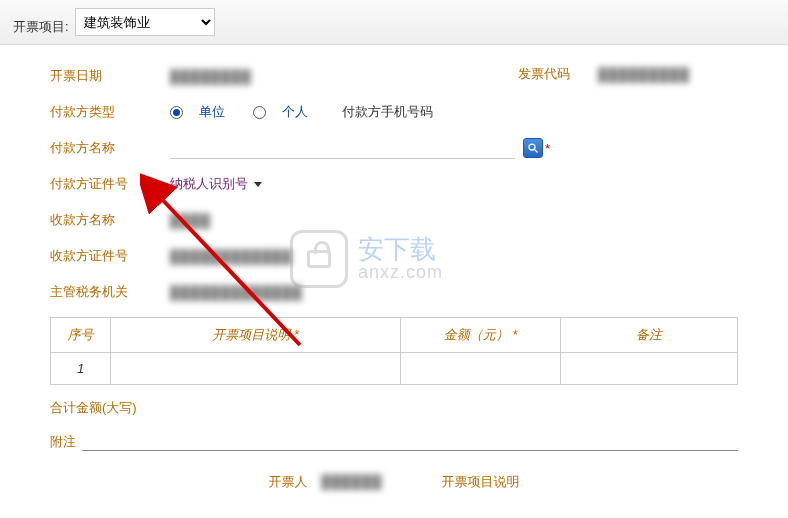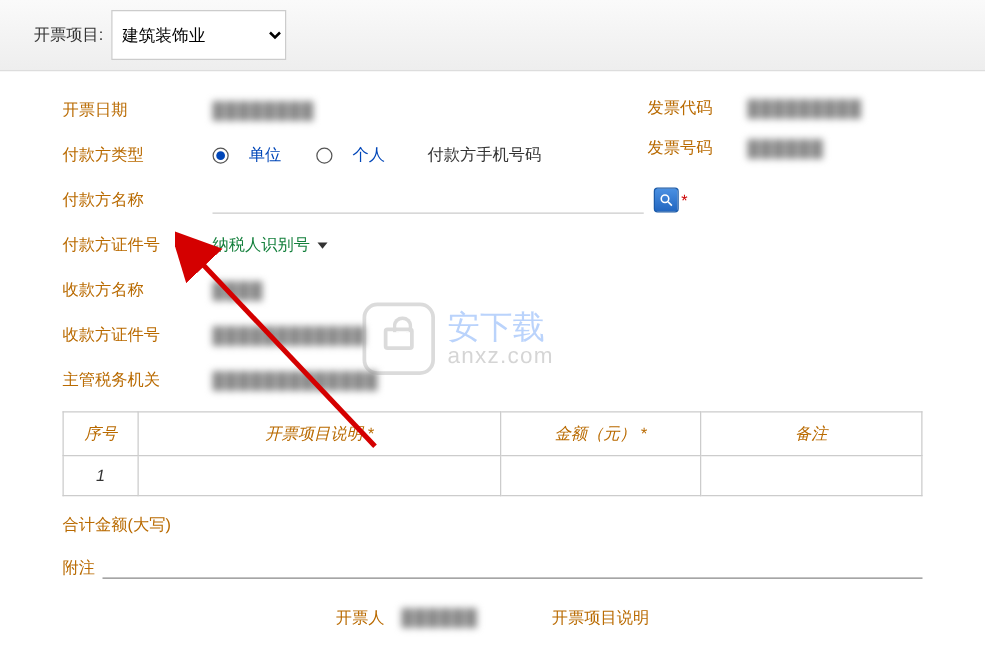--- a/index.html
+++ b/index.html
@@ -1,20 +1,20 @@
 <!DOCTYPE html>
 <html><head>
   <meta charset="utf-8">
   <style>
     * { margin: 0; padding: 0; box-sizing: border-box; }
     body { font-family: "Microsoft YaHei", Arial, sans-serif; font-size: 13px; color: #333; background: #fff; width: 788px; }
     
-    .top-bar { background: linear-gradient(#fafafa, #eeeeee); border-bottom: 1px solid #ddd; padding: 8px 27px; display: flex; align-items: center; }
+    .top-bar { background: linear-gradient(#fafafa, #eeeeee); border-bottom: 1px solid #ddd; padding: 8px 13px; display: flex; align-items: flex-end; }
     .top-bar label { margin-right: 6px; }
-    .top-bar select { height: 40px; min-width: 140px; border: 1px solid #ccc; padding: 0 4px; background: #fff; }
+    .top-bar select { height: 28px; min-width: 140px; border: 1px solid #ccc; padding: 0 4px; background: #fff; }
     
     .form-area { padding: 20px 50px 10px 50px; position: relative; }
     
     .row { display: flex; align-items: center; margin-bottom: 14px; min-height: 22px; }
     .lbl { color: #b96a00; width: 120px; }
     .val { color: #333; }
     .blur { filter: blur(3px); color: #888; letter-spacing: 1px; }
     
     .right-col { position: absolute; right: 50px; top: 20px; width: 220px; }
     .right-row { display: flex; margin-bottom: 14px; align-items: center; }
@@ -26,21 +26,21 @@
     .radio-circle.checked::after { content: ""; width: 7px; height: 7px; background: #0046b8; border-radius: 50%; }
     
     .phone-label { margin-left: 34px; color: #333; }
     
     .name-input-wrap { flex: 1; display: flex; align-items: center; max-width: 380px; }
     .name-input { flex: 1; height: 22px; border: none; border-bottom: 1px solid #ccc; }
     .search-btn { background: linear-gradient(#4a90e2, #2266c0); border: 1px solid #1a5aa8; width: 20px; height: 20px; border-radius: 3px; display: inline-flex; align-items: center; justify-content: center; cursor: pointer; margin-left: 8px; }
     .search-btn svg { width: 12px; height: 12px; }
     .req { color: #c00; margin-left: 2px; }
     
-    .cert-select { display: inline-flex; align-items: center; color: #15803d; cursor: pointer; padding-right: 18px; position: relative; }
+    .cert-select { display: inline-flex; align-items: center; color: #701a75; cursor: pointer; padding-right: 18px; position: relative; }
     .cert-select::after { content: ""; position: absolute; right: 4px; top: 7px; border-left: 4px solid transparent; border-right: 4px solid transparent; border-top: 5px solid #333; }
     
     .watermark { position: absolute; left: 290px; top: 185px; opacity: 0.35; display: flex; align-items: center; pointer-events: none; }
     .wm-icon { width: 58px; height: 58px; border: 3px solid #999; border-radius: 12px; display: flex; align-items: center; justify-content: center; margin-right: 10px; }
     .wm-lock { width: 24px; height: 18px; border: 3px solid #999; border-radius: 3px; position: relative; }
     .wm-lock::before { content: ""; position: absolute; top: -12px; left: 4px; width: 10px; height: 10px; border: 3px solid #999; border-bottom: none; border-radius: 8px 8px 0 0; }
     .wm-text { line-height: 1.1; }
     .wm-cn { font-size: 26px; color: #3b82f6; }
     .wm-en { font-size: 18px; color: #888; letter-spacing: 1px; }
     
@@ -69,24 +69,20 @@
     <option>建筑装饰业</option>
   </select>
 </div>
 
 <div class="form-area">
 
   <div class="right-col">
     <div class="right-row">
       <span class="lbl">发票代码</span>
       <span class="val blur">█████████</span>
-    </div>
-    <div class="right-row">
-      <span class="lbl">发票号码</span>
-      <span class="val blur">██████</span>
     </div>
   </div>
 
   <div class="row">
     <span class="lbl">开票日期</span>
     <span class="val blur">████████</span>
   </div>
 
   <div class="row">
     <span class="lbl">付款方类型</span>

